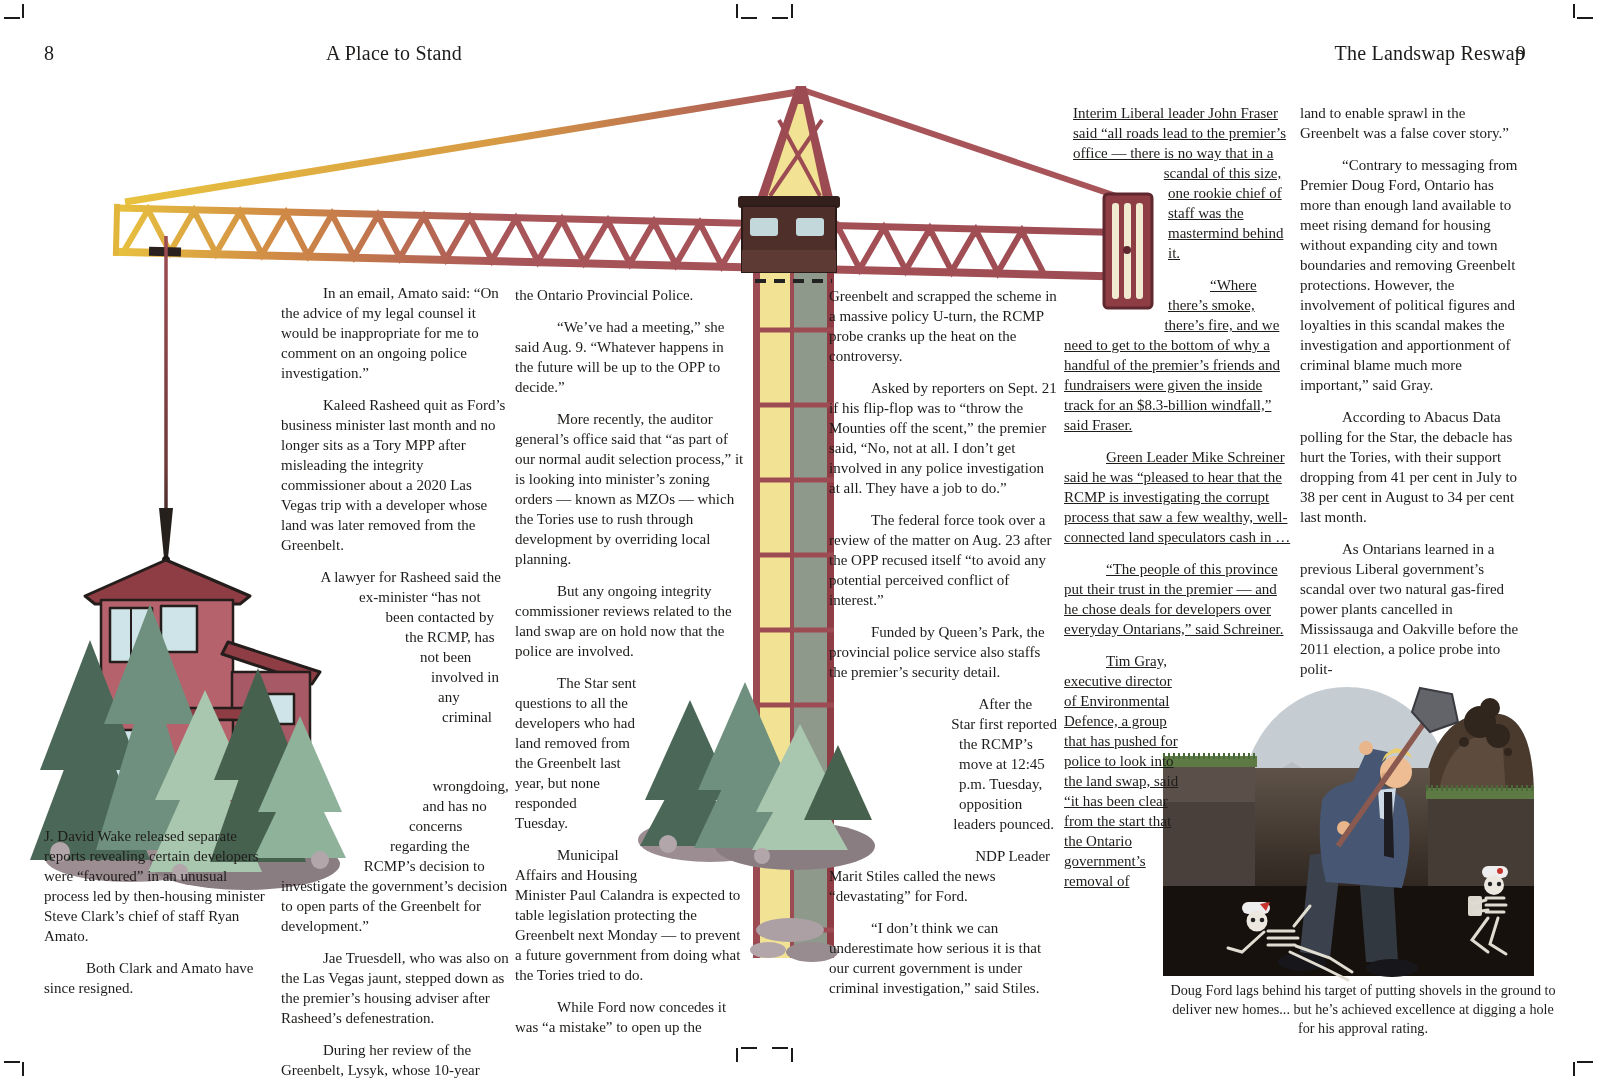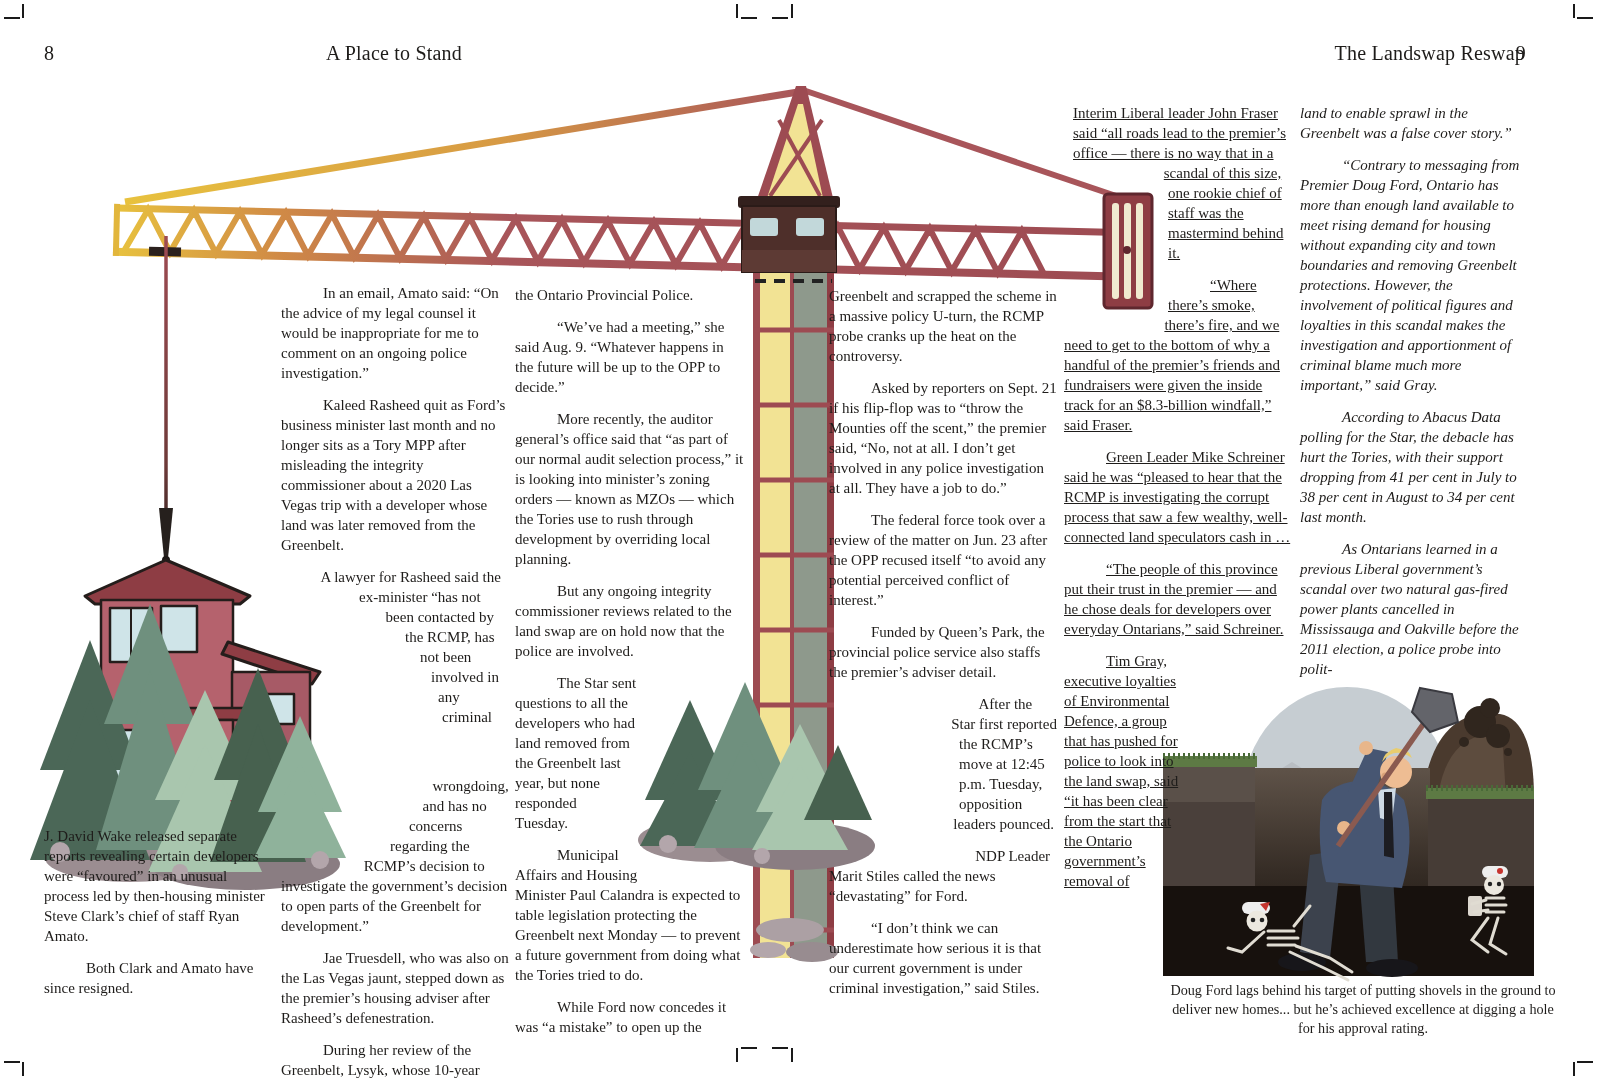--- a/index.html
+++ b/index.html
@@ -271,39 +271,39 @@
     <p>But any ongoing integrity commissioner reviews related to the land swap are on hold now that the police are involved.</p>
     <div class="wrapR" style="width:118px;height:210px;shape-outside:polygon(118px 0px,118px 210px,70px 210px,40px 186px,18px 156px,8px 128px,10px 98px,28px 60px,58px 28px,95px 8px);"></div>
     <p>The Star sent questions to all the developers who had land removed from the Greenbelt last year, but none responded Tuesday.</p>
     <p>Municipal Affairs and Housing Minister Paul Calandra is expected to table legislation protecting the Greenbelt next Monday — to prevent a future government from doing what the Tories tried to do.</p>
     <p>While Ford now concedes it was “a mistake” to open up the</p>
   </div>
 
   <div class="col" style="left:829px;top:286px;width:228px;">
     <p class="flush">Greenbelt and scrapped the scheme in a massive policy U-turn, the RCMP probe cranks up the heat on the controversy.</p>
     <p>Asked by reporters on Sept. 21 if his flip-flop was to “throw the Mounties off the scent,” the premier said, “No, not at all. I don’t get involved in any police investigation at all. They have a job to do.”</p>
-    <p>The federal force took over a review of the matter on Jun. 23 after the OPP recused itself “to avoid any potential perceived conflict of interest.”</p>
-    <p>Funded by Queen’s Park, the provincial police service also staffs the premier’s adviser detail.</p>
+    <p>The federal force took over a review of the matter on Aug. 23 after the OPP recused itself “to avoid any potential perceived conflict of interest.”</p>
+    <p>Funded by Queen’s Park, the provincial police service also staffs the premier’s security detail.</p>
     <div class="wrapL" style="width:130px;height:165px;shape-outside:polygon(0px 0px,80px 0px,100px 20px,115px 40px,128px 60px,130px 88px,122px 112px,108px 136px,88px 165px,0px 165px);"></div>
     <p>After the Star first reported the RCMP’s move at 12:45 p.m. Tuesday, opposition leaders pounced.</p>
     <p>NDP Leader Marit Stiles called the news “devastating” for Ford.</p>
     <p>“I don’t think we can underestimate how serious it is that our current government is under criminal investigation,” said Stiles.</p>
   </div>
 
   <div class="col" style="left:1064px;top:103px;width:228px;text-decoration:underline;">
     <div class="wrapL" style="width:104px;height:228px;shape-outside:polygon(0px 0px,3px 0px,3px 78px,94px 82px,102px 96px,102px 190px,94px 212px,40px 222px,3px 226px,0px 228px);"></div>
     <p class="flush">Interim Liberal leader John Fraser said “all roads lead to the premier’s office — there is no way that in a scandal of this size, one rookie chief of staff was the mastermind behind it.</p>
     <p>“Where there’s smoke, there’s fire, and we need to get to the bottom of why a handful of the premier’s friends and fundraisers were given the inside track for an $8.3-billion windfall,” said Fraser.</p>
     <p>Green Leader Mike Schreiner said he was “pleased to hear that the RCMP is investigating the corrupt process that saw a few wealthy, well-connected land speculators cash in …</p>
     <p>“The people of this province put their trust in the premier — and he chose deals for developers over everyday Ontarians,” said Schreiner.</p>
     <div class="wrapR" style="width:112px;height:340px;"></div>
-    <p>Tim Gray, executive loyalties of Environmental Defence, a group that has pushed for police to look into the land swap, said “it has been clear from the start that the Ontario government’s removal of</p>
-  </div>
-
-  <div class="col" style="left:1300px;top:103px;width:225px;font-style:italic;">
+    <p>Tim Gray, executive director of Environmental Defence, a group that has pushed for police to look into the land swap, said “it has been clear from the start that the Ontario government’s removal of</p>
+  </div>
+
+  <div class="col" style="left:1300px;top:103px;width:225px;">
     <p class="flush">land to enable sprawl in the Greenbelt was a false cover story.”</p>
     <p>“Contrary to messaging from Premier Doug Ford, Ontario has more than enough land available to meet rising demand for housing without expanding city and town boundaries and removing Greenbelt protections. However, the involvement of political figures and loyalties in this scandal makes the investigation and apportionment of criminal blame much more important,” said Gray.</p>
     <p>According to Abacus Data polling for the Star, the debacle has hurt the Tories, with their support dropping from 41 per cent in July to 38 per cent in August to 34 per cent last month.</p>
     <p>As Ontarians learned in a previous Liberal government’s scandal over two natural gas-fired power plants cancelled in Mississauga and Oakville before the 2011 election, a police probe into polit-</p>
   </div>
 
   <div id="caption" style="left:1150px;top:981px;width:386px;">Doug Ford lags behind his target of putting shovels in the ground to deliver new homes... but he’s achieved excellence at digging a hole for his approval rating.</div>
 
 </div>
 

